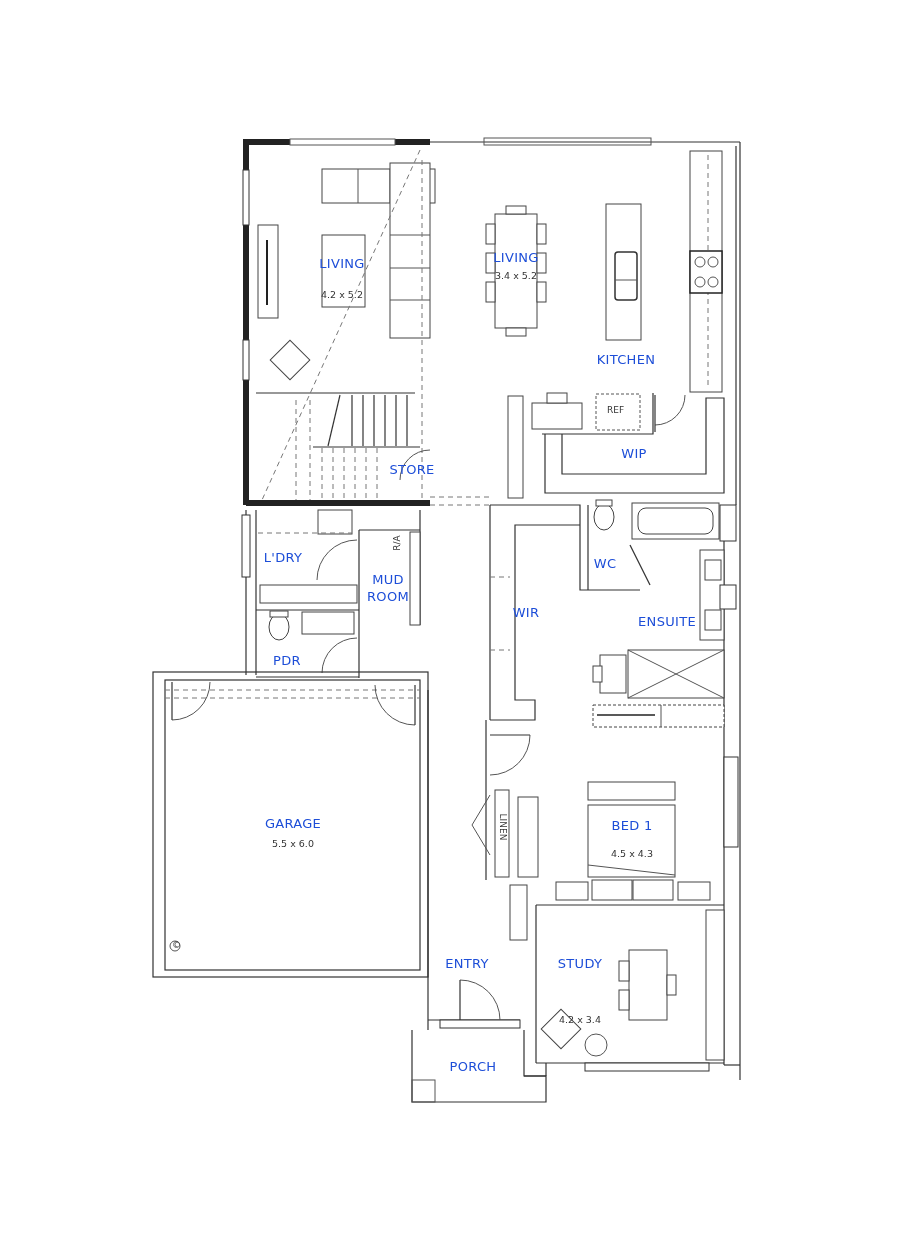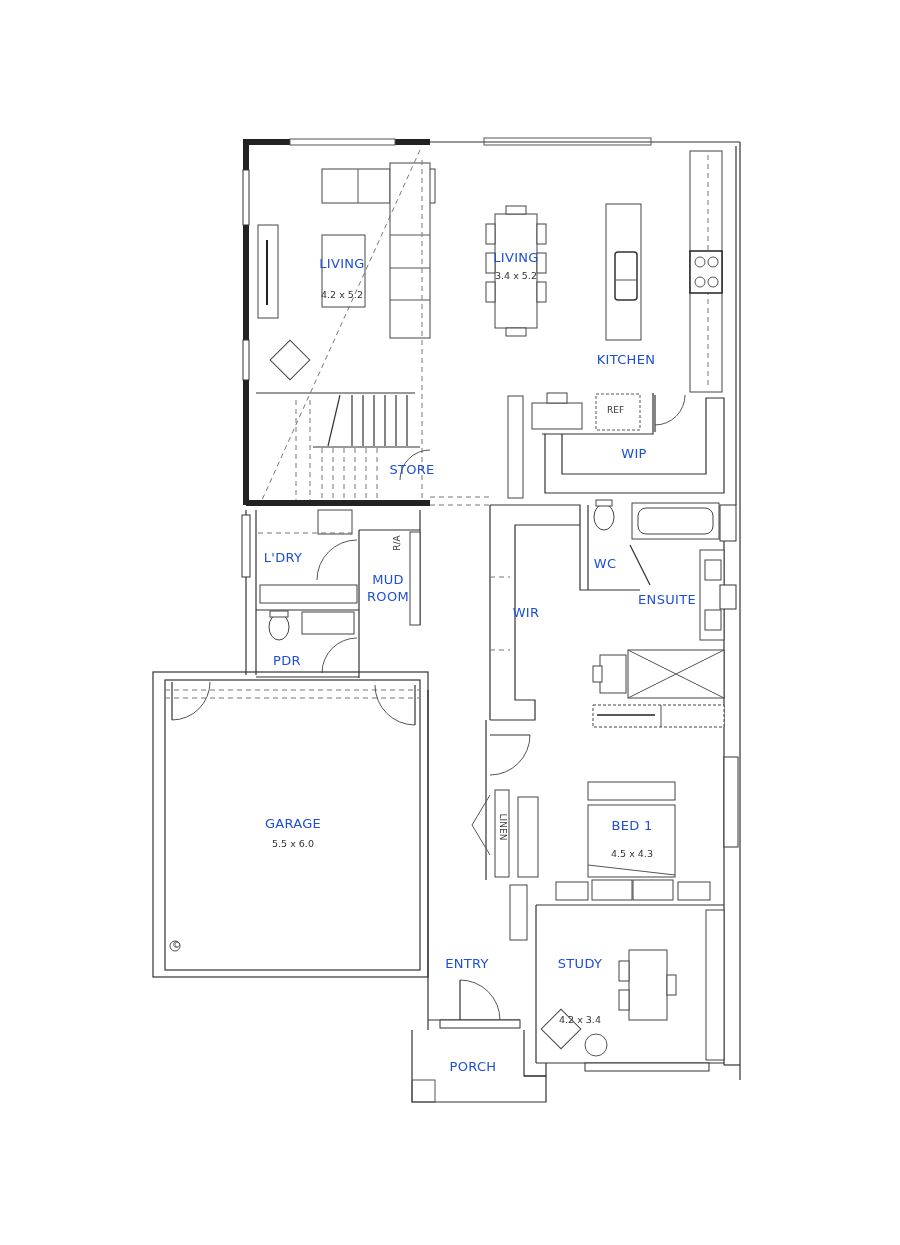--- a/index.html
+++ b/index.html
@@ -207,21 +207,21 @@
 <span class="small" style="left:607px;top:405px;">REF</span>
 <span class="lbl" style="left:634px;top:446px;">WIP</span>
 <span class="lbl" style="left:364px;top:462px;margin-left:48px;">STORE</span>
 <span class="lbl" style="left:283px;top:550px;">L'DRY</span>
 <span class="lbl" style="left:388px;top:572px;">MUD</span>
 <span class="lbl" style="left:388px;top:589px;">ROOM</span>
 <span class="small" style="left:389px;top:538px;transform:rotate(-90deg);">R/A</span>
 <span class="lbl" style="left:287px;top:653px;text-align:center;">PDR</span>
 <span class="lbl" style="left:605px;top:556px;">WC</span>
 <span class="lbl" style="left:526px;top:605px;">WIR</span>
-<span class="lbl" style="left:667px;top:592px;">ENSUITE</span>
+<span class="lbl" style="left:667px;top:614px;">ENSUITE</span>
 <span class="lbl" style="left:293px;top:816px;">GARAGE</span>
 <span class="dim" style="left:293px;top:838px;">5.5 x 6.0</span>
 <span class="small" style="left:490px;top:822px;transform:rotate(90deg);">LINEN</span>
 <span class="lbl" style="left:632px;top:818px;">BED 1</span>
 <span class="dim" style="left:632px;top:840px;margin-top:8px;">4.5 x 4.3</span>
 <span class="lbl" style="left:467px;top:956px;">ENTRY</span>
 <span class="lbl" style="left:580px;top:956px;">STUDY</span>
 <span class="dim" style="left:580px;top:1014px;">4.2 x 3.4</span>
 <span class="lbl" style="left:473px;top:1059px;">PORCH</span>
 <span class="small" style="left:172px;top:940px;">©</span>

